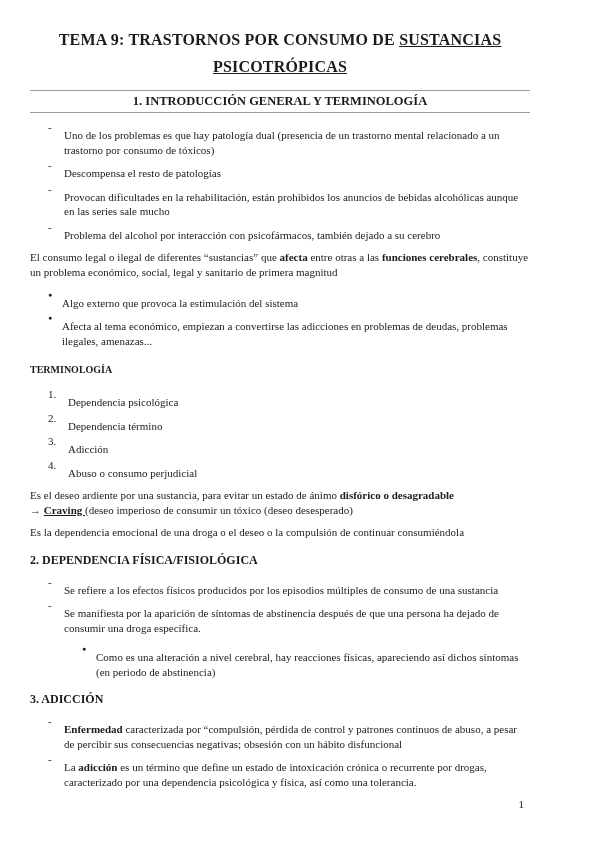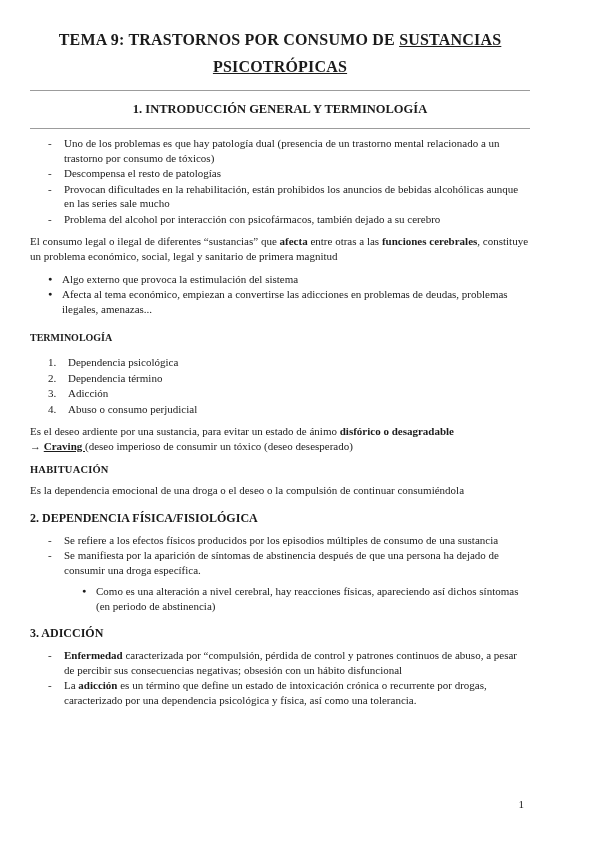--- a/index.html
+++ b/index.html
@@ -28,21 +28,21 @@
   .rule {
     border: 0;
     border-top: 1px solid #9c9c9c;
     margin: 0;
   }
 
   .center-heading {
     font-size: 12.5px;
     font-weight: bold;
     text-align: center;
-    margin: 11px 0;
+    margin: 3px 0;
   }
   .terminologia-heading {
     font-size: 10px;
     font-weight: bold;
     text-align: left;
     margin: 16px 0 12px 0;
   }
 
   .para {
     font-size: 11px;
@@ -54,21 +54,21 @@
     font-size: 11px;
     line-height: 1.32;
     margin: 7px 0;
   }
   .indent1 { padding-left: 18px; }
   .indent2 { padding-left: 52px; }
   .li { display: flex; align-items: flex-start; margin: 1px 0; }
   .marker { flex: 0 0 16px; }
   .marker.dot { flex: 0 0 14px; font-size: 7px; line-height: 14.5px; }
   .marker.number { flex: 0 0 20px; }
-  .txt { flex: 1; }
+  .txt { flex: 1; margin-top: 8px; }
 
   .sub-heading {
     font-size: 12px;
     font-weight: bold;
     margin: 13px 0 4px 0;
   }
   .minor-heading {
     font-size: 10.5px;
     font-weight: bold;
     margin: 11px 0 3px 0;
@@ -142,21 +142,20 @@
         <div class="txt">Adicción</div>
       </div>
       <div class="li">
         <span class="marker number">4.</span>
         <div class="txt">Abuso o consumo perjudicial</div>
       </div>
     </div>
 
   <p class="para"><span>Es el deseo ardiente por una sustancia, para evitar un estado de ánimo </span><span class="b">disfórico o desagradable</span><br><span>→ </span><span class="b u">Craving </span><span>(deseo imperioso de consumir un tóxico (deseo desesperado)</span></p>
 
-  <h4 class="minor-heading">HABITUACIÓN</h4>
   <p class="para"><span>Es la dependencia emocional de una droga o el deseo o la compulsión de continuar consumiéndola</span></p>
 
   <h3 class="sub-heading">2. DEPENDENCIA FÍSICA/FISIOLÓGICA</h3>
   <div class="list indent1">
       <div class="li">
         <span class="marker dash">-</span>
         <div class="txt"><span>Se refiere a los efectos físicos producidos por los episodios múltiples de consumo de una sustancia</span></div>
       </div>
       <div class="li">
         <span class="marker dash">-</span>

